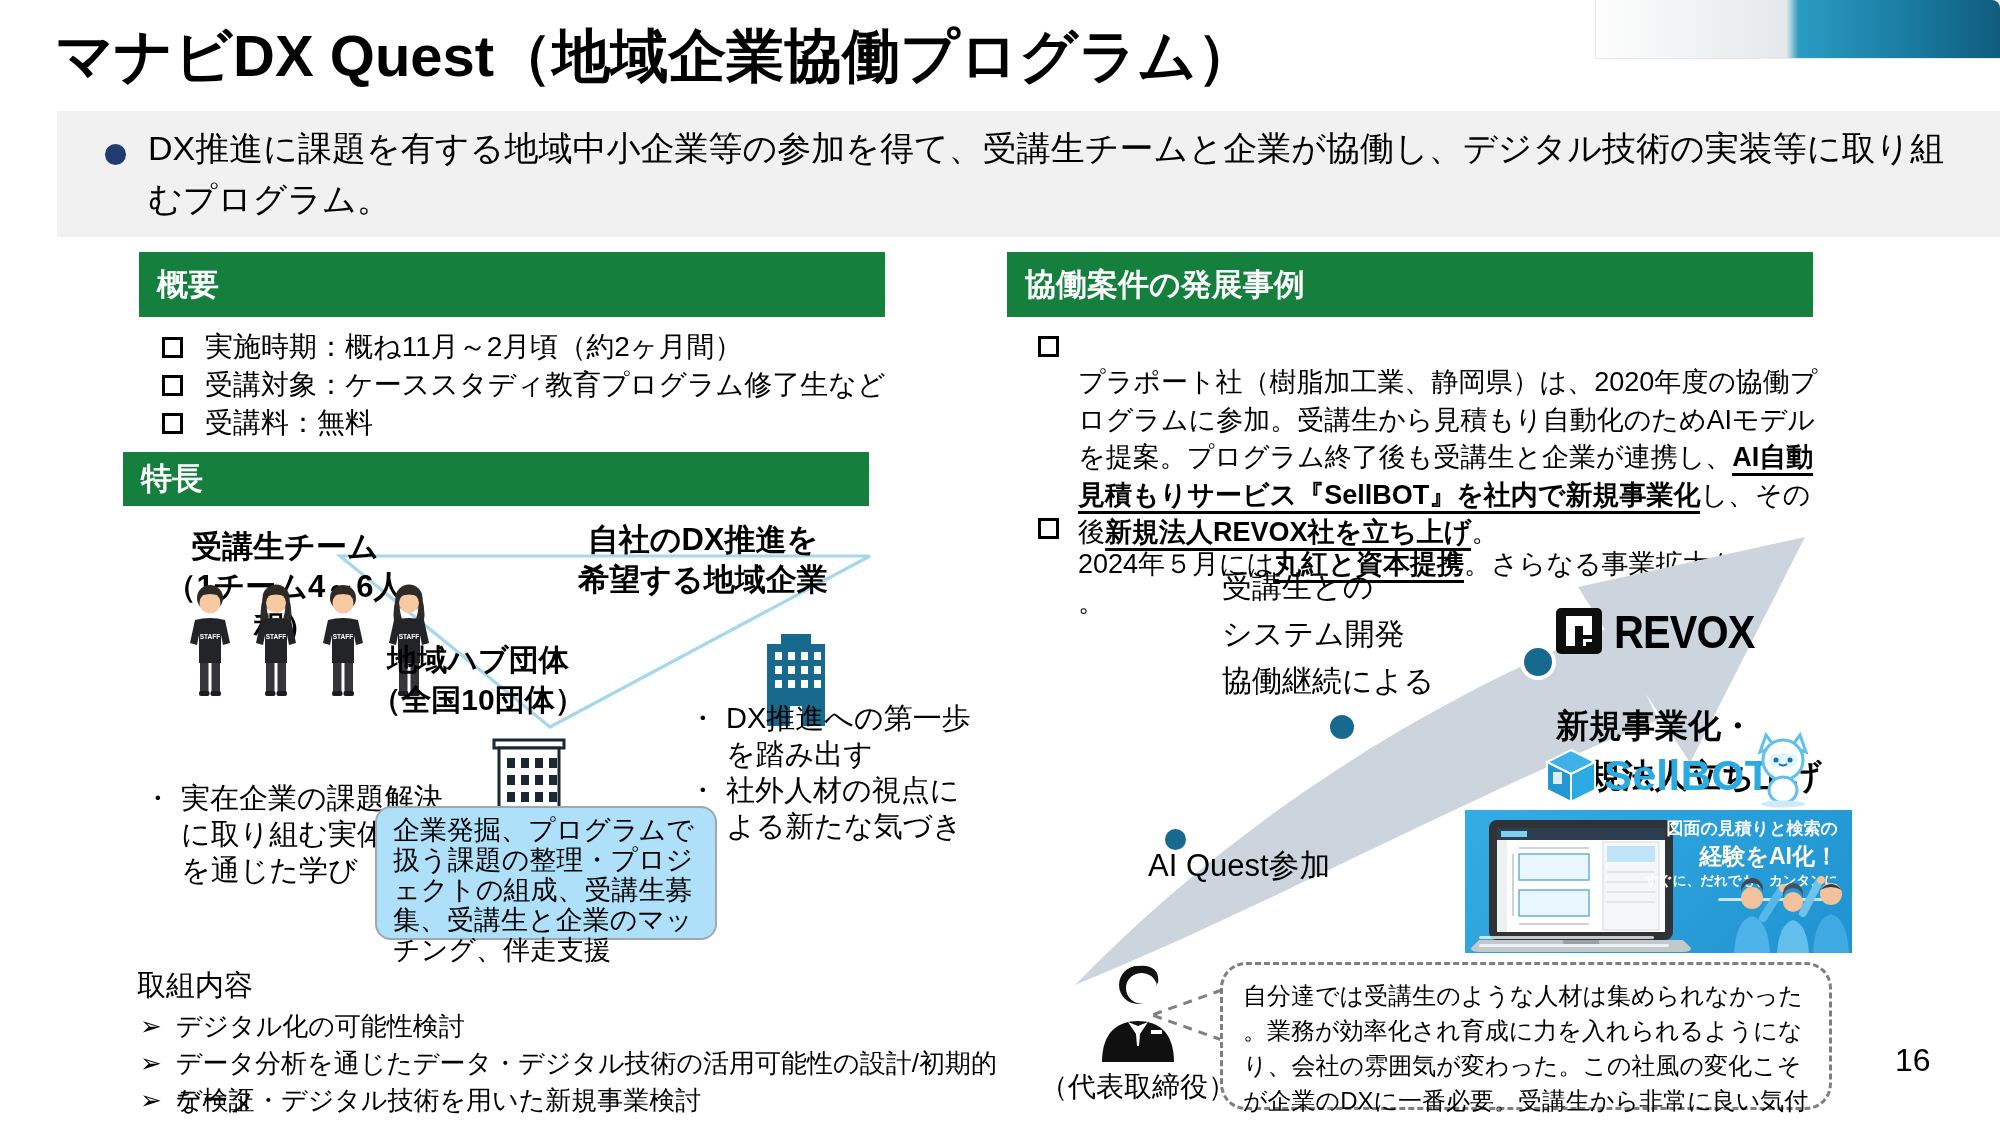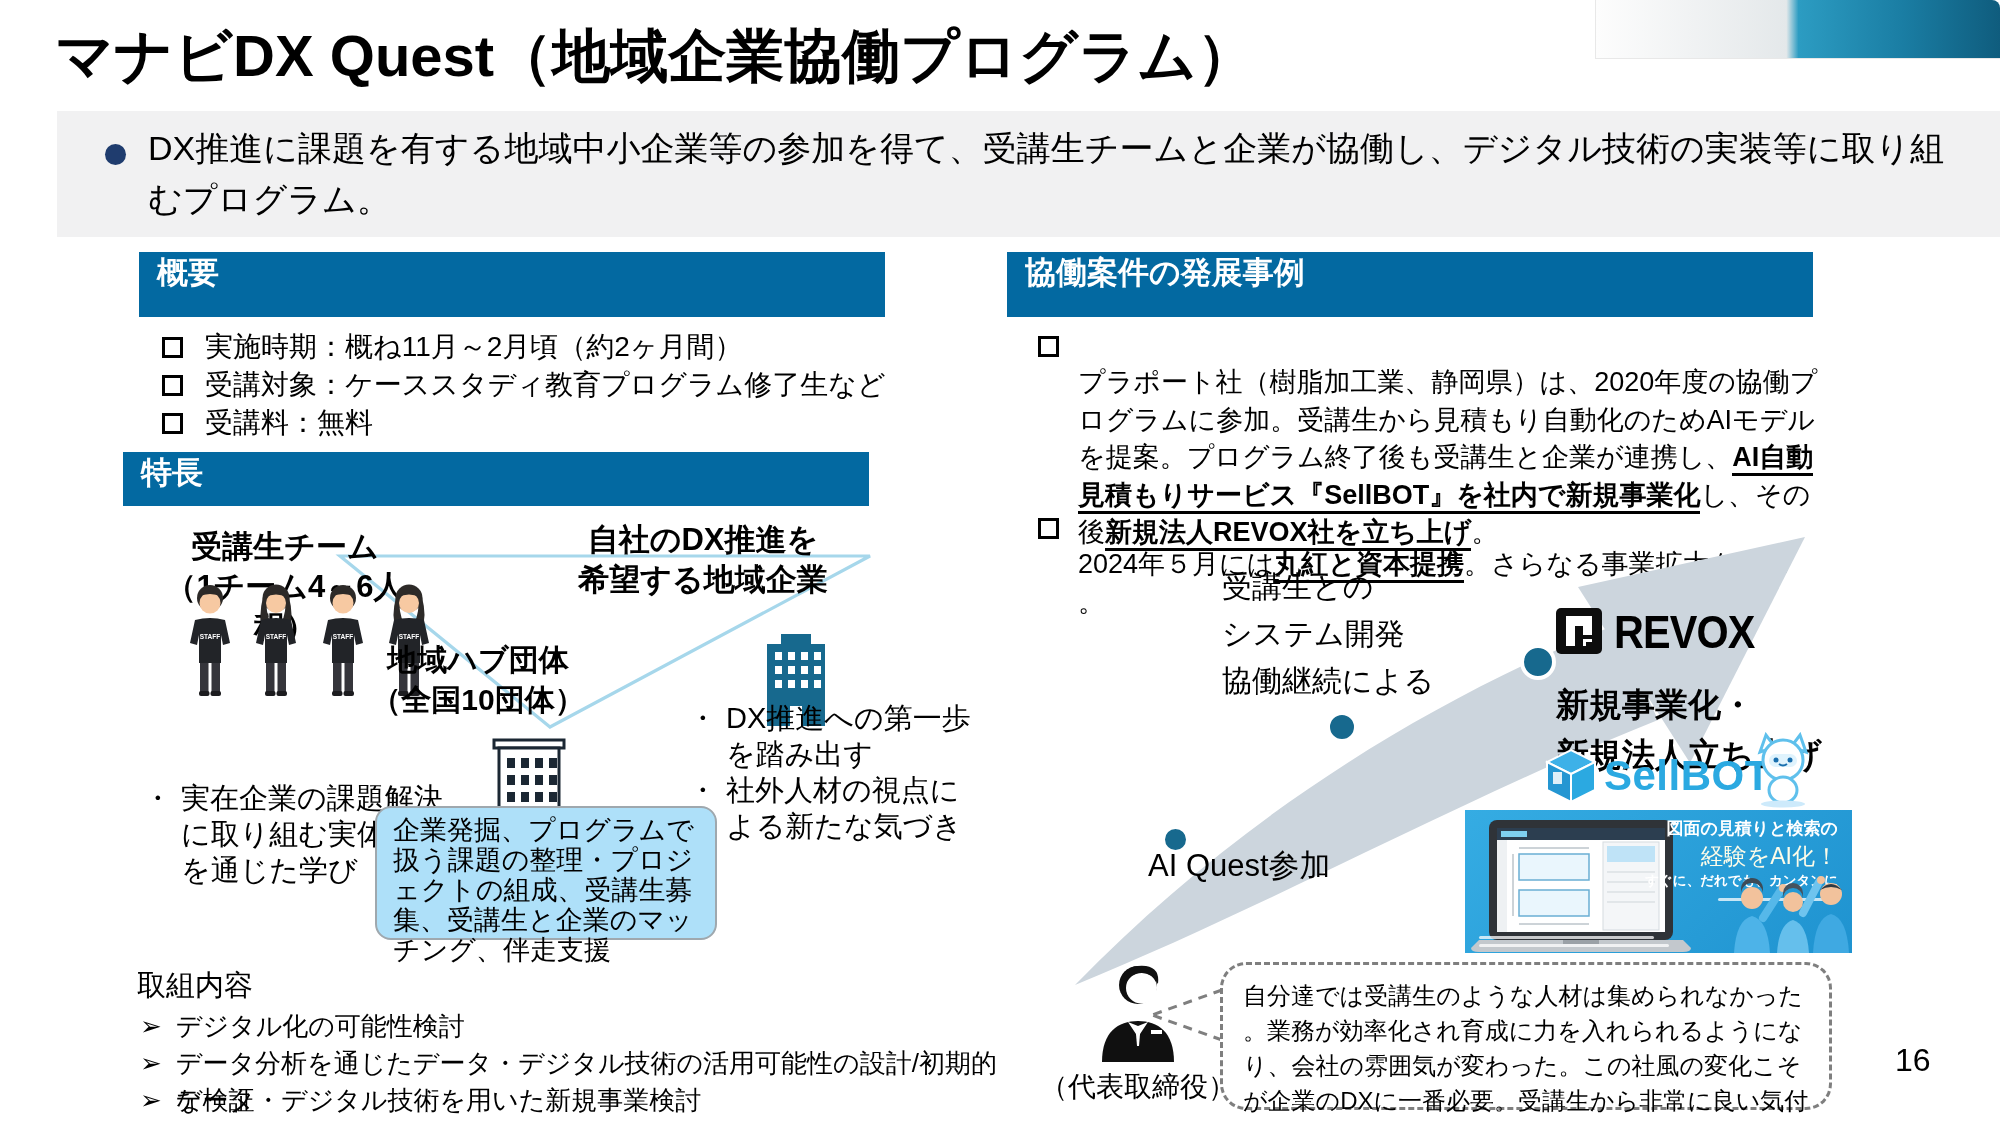--- a/index.html
+++ b/index.html
@@ -12,21 +12,21 @@
   
   .title{left:55px;top:18px;font-size:58px;font-weight:700;letter-spacing:0px;white-space:nowrap;}
   .grad-bar{left:1595px;top:0;width:405px;height:58px;
             background:linear-gradient(90deg,#fdfdfd 0%,#e4e8ea 47%,#2c9cc2 50%,#1a7da3 76%,#0f5c7d 100%);
             border:1px solid #e8e8e8;border-top:none;border-right:none;}
   .lead-band{left:57px;top:111px;width:1943px;height:126px;background:#f1f1f2;}
   .lead-dot{left:48px;top:33px;width:21px;height:21px;border-radius:50%;background:#1f3c6e;}
   .lead-text{left:91px;top:12px;width:1810px;font-size:34px;line-height:51px;}
 
   
-  .sec-head{background:#0369a1;color:#fff;font-weight:700;font-size:31px;display:flex;padding-left:18px;box-sizing:border-box;}
+  .sec-head{background:#15803d;color:#fff;font-weight:700;font-size:31px;display:flex;align-items:center;padding-left:18px;box-sizing:border-box;}
   .h-overview{left:139px;top:252px;width:746px;height:65px;}
   .h-features{left:123px;top:452px;width:746px;height:54px;}
   .h-case{left:1007px;top:252px;width:806px;height:65px;}
 
   
   .chk{display:inline-block;width:15px;height:15px;border:3.5px solid #000;box-sizing:content-box;}
 
   .ov-row{left:162px;width:740px;height:38px;display:flex;align-items:center;gap:22px;font-size:28px;}
 
   
@@ -43,26 +43,26 @@
   .act-marker{flex:none;}
 
   
   .case-text{font-size:27px;line-height:37.5px;margin-top:36px;}
   .bold-underline{font-weight:700;border-bottom:3px solid #000;padding-bottom:1px;}
 
   
   .step2{font-size:30px;line-height:47px;}
   .dot{border-radius:50%;background:#17698e;border:4px solid #ffffff;box-sizing:border-box;box-shadow:0 0 0 1px rgba(255,255,255,0);}
   .revox-text{font-size:47px;font-weight:700;letter-spacing:-1px;transform:scaleX(0.88);transform-origin:left center;white-space:nowrap;}
-  .step3{font-size:33px;font-weight:700;line-height:50px;}
+  .step3{font-size:33px;font-weight:700;line-height:50px;margin-top:21px;}
   .sellbot-text{font-size:42px;font-weight:700;color:#2ba9e1;letter-spacing:0.5px;white-space:nowrap;}
 
   .promo{left:1465px;top:810px;width:387px;height:143px;background:linear-gradient(135deg,#35ace3 0%,#1f93d0 100%);overflow:hidden;}
   .promo-head1{position:absolute;right:14px;top:7px;font-size:17px;font-weight:700;color:#fff;white-space:nowrap;}
-  .promo-head2{position:absolute;right:14px;top:31px;font-size:23px;font-weight:400;color:#fefce8;white-space:nowrap;}
+  .promo-head2{position:absolute;right:14px;top:31px;font-size:23px;font-weight:700;color:#fefce8;white-space:nowrap;}
   .promo-sub{position:absolute;right:14px;top:62px;font-size:13.5px;font-weight:700;color:#fff;white-space:nowrap;}
   .promo-microbar{position:absolute;background:rgba(255,255,255,0.75);height:3px;border-radius:2px;}
 
   
   .quote-bubble{left:1220px;top:962px;width:612px;height:148px;border:3px dashed #7f7f7f;border-radius:26px;box-sizing:border-box;
                 padding:13px 18px 0 20px;background:#fff;}
   .quote-text{font-size:24px;line-height:35px;}
   .ceo-label{left:1040px;top:1068px;font-size:28px;white-space:nowrap;}
 
   .page-num{left:1895px;top:1042px;font-size:32px;}

